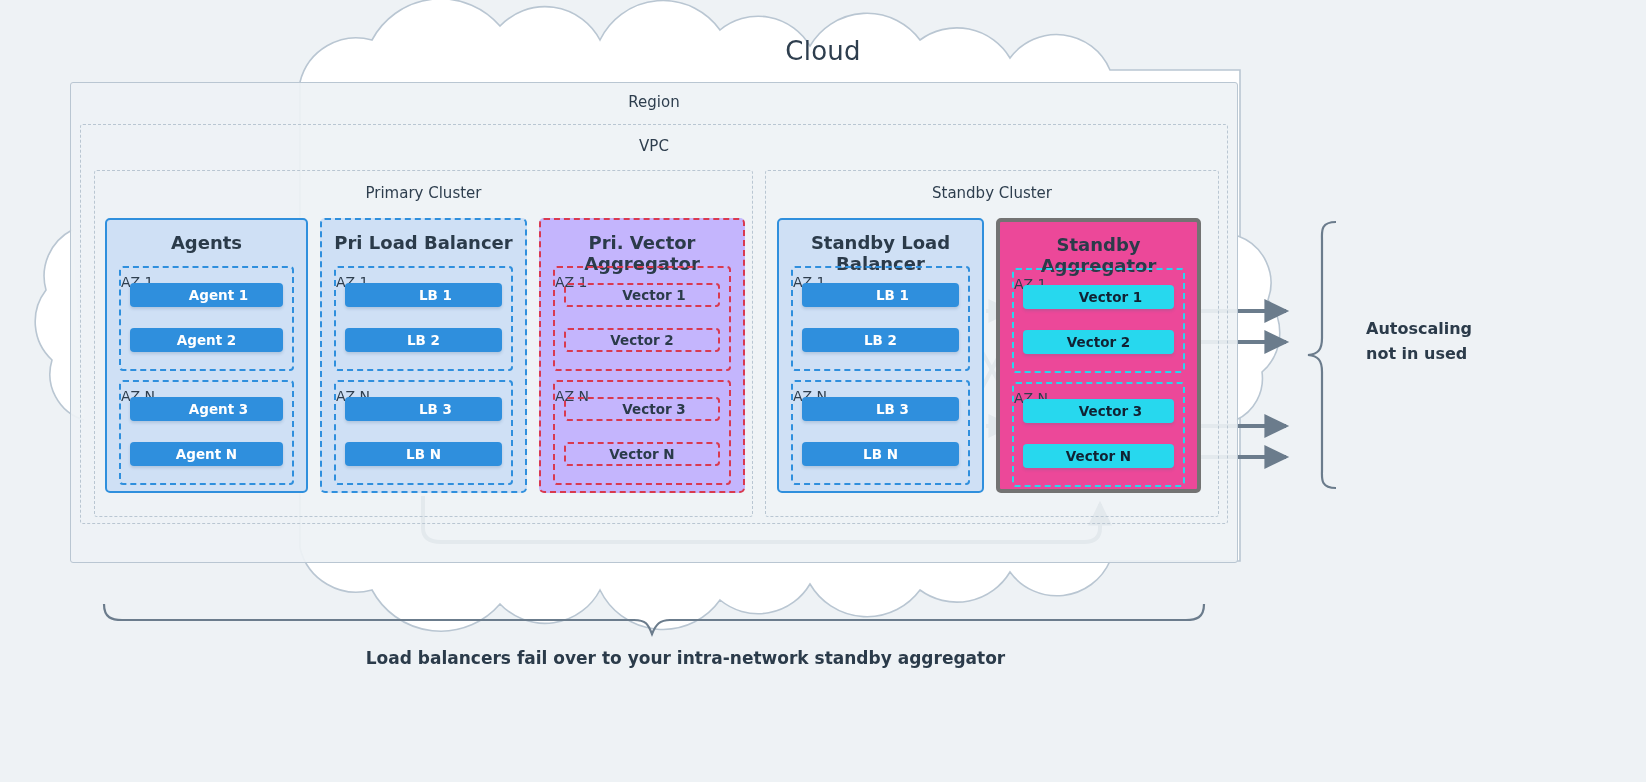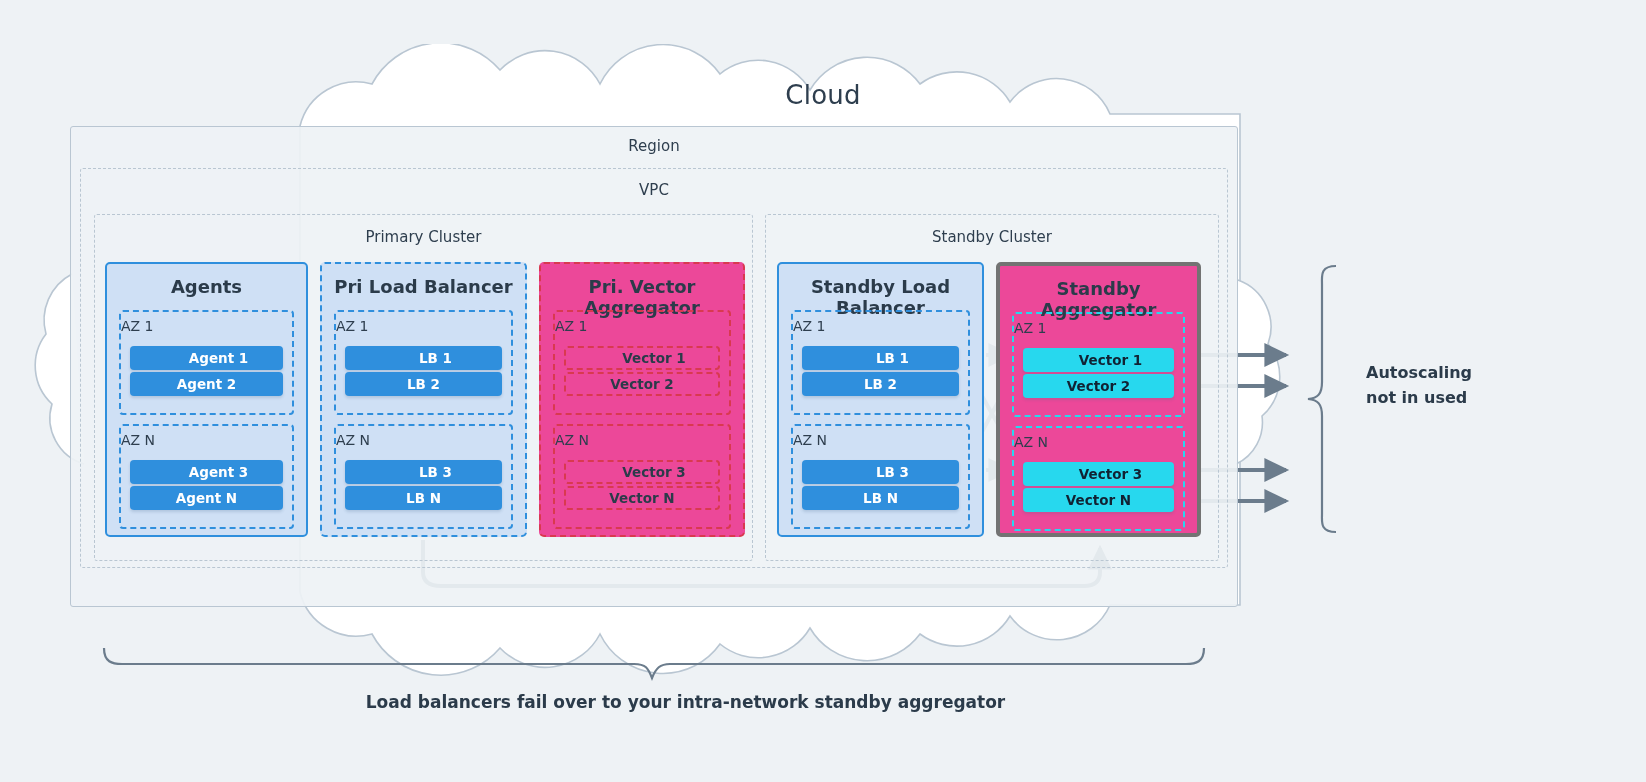--- a/index.html
+++ b/index.html
@@ -3,21 +3,21 @@
 <meta charset="utf-8">
 <style>
   html,body{margin:0;padding:0;}
   body{
     width:1646px;height:782px;
     background:#eef2f5;
     font-family:"DejaVu Sans", sans-serif;
     overflow:hidden;
     position:relative;
   }
-  #stage{position:absolute;inset:0;width:1646px;height:730px;margin-top:44px;}
+  #stage{position:absolute;inset:0;width:1646px;height:730px;}
 
   
   #bg{position:absolute;left:0;top:0;width:1646px;height:782px;}
 
   
   .cloud-title{
     position:absolute;left:0;top:36px;width:1646px;text-align:center;
     font-size:26px;color:#2e3e4e;letter-spacing:.2px;
   }
 
@@ -50,21 +50,21 @@
   }
 
   
   .panel{position:absolute;top:218px;height:275px;border-radius:5px;box-sizing:border-box;}
   .panel .panel-title{
     position:absolute;left:0;top:12px;width:100%;text-align:center;
     font-size:18px;font-weight:bold;color:#2b3b4a;
   }
   .panel.blue-solid{background:#cfe0f5;border:2px solid #2f8fdd;}
   .panel.blue-dashed{background:#cfe0f5;border:2px dashed #2f8fdd;}
-  .panel.pink{background:#ec4899;border:2px dashed #d9394f;}
+  .panel.pink{background:#c4b5fd;border:2px dashed #d9394f;}
   .panel.cyan{background:#ec4899;border:4px solid #737373;}
 
   .p-agents{left:105px;width:203px;}
   .p-prilb{left:320px;width:207px;}
   .p-vector{left:539px;width:206px;}
   .p-stdlb{left:777px;width:207px;}
   .p-stdagg{left:996px;width:205px;}
 
   
   .az{
@@ -77,21 +77,21 @@
   .az.cyan{border:2px dashed #27d8ee;}
   .az-label{
     position:absolute;left:0;top:6px;width:100%;text-align:left;
     font-size:14px;color:#2e3e4e;
   }
   .node{
     position:absolute;left:9px;right:9px;height:24px;border-radius:4px;
     font-size:13.5px;font-weight:bold;text-align:center;line-height:24px;
     box-sizing:border-box;
   }
-  .node.n1{top:34px;padding-left:24px;}
+  .node.n1{top:15px;padding-left:24px;}
   .node.n2{top:60px;text-align:center;}
   .node.blue{background:#2f8fdd;color:#ffffff;box-shadow:0 2px 3px rgba(40,80,120,.18);}
   .node.pinkout{background:transparent;border:2px dashed #d9394f;color:#2b3b4a;line-height:20px;}
   .node.cyan{background:#27d8ee;color:#123;box-shadow:0 2px 3px rgba(40,110,130,.18);}
 
   
   .caption-right{
     position:absolute;left:1366px;top:316px;width:230px;
     font-size:16px;font-weight:bold;color:#2b3b4a;line-height:25px;
   }

